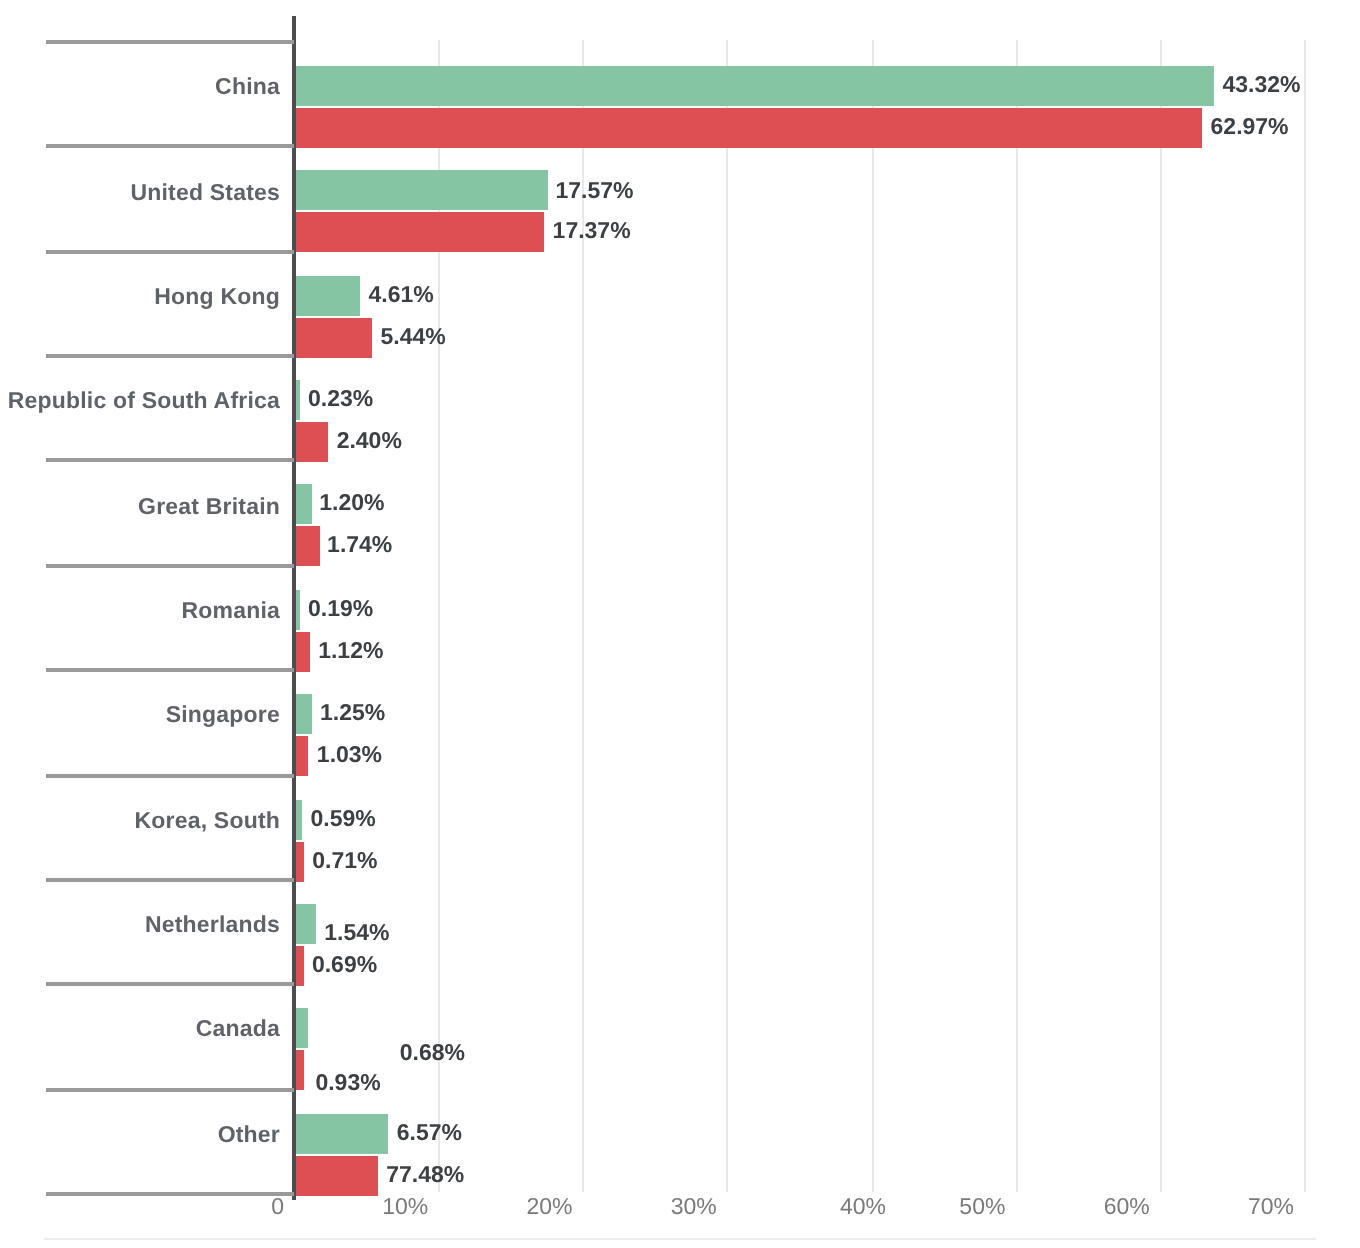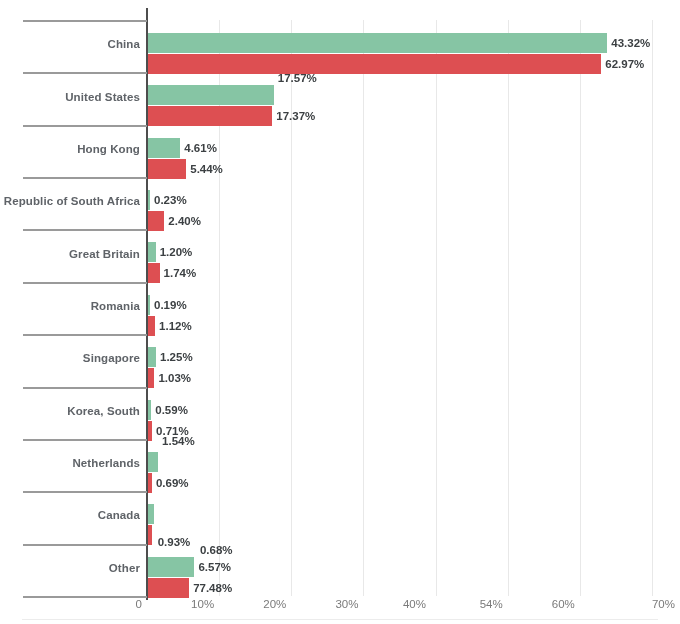--- a/index.html
+++ b/index.html
@@ -122,21 +122,21 @@
         <div class="gridline" style="left: 360.714px;"></div>
         <div class="gridline" style="left: 432.857px;"></div>
         <div class="gridline" style="left: 505px;"></div>
       </div>
     <div id="bars-layer">
         <div class="bar green" title="China 63.80%" style="left: 0px; top: 13px; width: 460.271px;"></div>
         <div class="bar-value" style="left: 460.271px; top: 13px;">43.32%</div>
         <div class="bar red" title="China 62.97%" style="left: 0px; top: 34px; width: 454.284px;"></div>
         <div class="bar-value" style="left: 454.284px; top: 34px;">62.97%</div>
         <div class="bar green" title="United States 17.57%" style="left: 0px; top: 65.36px; width: 126.755px;"></div>
-        <div class="bar-value" style="left: 126.755px; top: 48px;">17.57%</div>
+        <div class="bar-value" style="left: 126.755px; top: 66px;">17.57%</div>
         <div class="bar red" title="United States 17.37%" style="left: 0px; top: 86.36px; width: 125.312px;"></div>
         <div class="bar-value" style="left: 125.312px; top: 86.36px;">17.37%</div>
         <div class="bar green" title="Hong Kong 4.61%" style="left: 0px; top: 117.72px; width: 33.2579px;"></div>
         <div class="bar-value" style="left: 33.2579px; top: 117.72px;">4.61%</div>
         <div class="bar red" title="Hong Kong 5.44%" style="left: 0px; top: 138.72px; width: 39.2457px;"></div>
         <div class="bar-value" style="left: 39.2457px; top: 138.72px; text-align: right;">5.44%</div>
         <div class="bar green" title="Republic of South Africa 0.23%" style="left: 0px; top: 170.08px; width: 3px;"></div>
         <div class="bar-value" style="left: 3px; top: 170.08px;">0.23%</div>
         <div class="bar red" title="Republic of South Africa 2.40%" style="left: 0px; top: 191.08px; width: 17.3143px;"></div>
         <div class="bar-value" style="left: 17.3143px; top: 191.08px;">2.40%</div>
@@ -150,27 +150,27 @@
         <div class="bar-value" style="left: 8.08px; top: 295.8px;">1.12%</div>
         <div class="bar green" title="Singapore 1.25%" style="left: 0px; top: 327.16px; width: 9.01786px;"></div>
         <div class="bar-value" style="left: 9.01786px; top: 327.16px;">1.25%</div>
         <div class="bar red" title="Singapore 1.03%" style="left: 0px; top: 348.16px; width: 7.43071px;"></div>
         <div class="bar-value" style="left: 7.43071px; top: 348.16px;">1.03%</div>
         <div class="bar green" title="Korea, South 0.59%" style="left: 0px; top: 379.52px; width: 4.25643px;"></div>
         <div class="bar-value" style="left: 4.25643px; top: 379.52px;">0.59%</div>
         <div class="bar red" title="Korea, South 0.71%" style="left: 0px; top: 400.52px; width: 5.12214px;"></div>
         <div class="bar-value" style="left: 5.12214px; top: 400.52px;">0.71%</div>
         <div class="bar green" title="Netherlands 1.54%" style="left: 0px; top: 431.88px; width: 11.11px;"></div>
-        <div class="bar-value" style="left: 11.11px; top: 411px;">1.54%</div>
+        <div class="bar-value" style="left: 11.11px; top: 437px;">1.54%</div>
         <div class="bar red" title="Netherlands 0.69%" style="left: 0px; top: 452.88px; width: 4.97786px;"></div>
         <div class="bar-value" style="left: 4.97786px; top: 452.88px;">0.69%</div>
         <div class="bar green" title="Canada 0.93%" style="left: 0px; top: 484.24px; width: 6.70929px;"></div>
         <div class="bar-value" style="left: 6.70929px; top: 484.24px; margin-top: 28px;">0.93%</div>
         <div class="bar red" title="Canada 0.68%" style="left: 0px; top: 505.24px; width: 4.90571px;"></div>
-        <div class="bar-value" style="left: 4.90571px; top: 520px; padding-left: 48px;">0.68%</div>
+        <div class="bar-value" style="left: 4.90571px; top: 497px; padding-left: 48px;">0.68%</div>
         <div class="bar green" title="Other 6.57%" style="left: 0px; top: 536.6px; width: 47.3979px;"></div>
         <div class="bar-value" style="left: 47.3979px; top: 536.6px;">6.57%</div>
         <div class="bar red" title="Other 5.84%" style="left: 0px; top: 557.6px; width: 42.1314px;"></div>
         <div class="bar-value" style="left: 42.1314px; top: 557.6px;">77.48%</div>
       </div>
   </div>
 
   <div class="axis-line-y"></div>
 
   <div id="category-layer">
@@ -197,20 +197,20 @@
       <div class="cat-label" style="top: 457.06px;">Netherlands</div>
       <div class="cat-label" style="top: 509.42px;">Canada</div>
       <div class="cat-label" style="top: 561.78px;">Other</div>
     </div>
 
   <div id="xticks-layer">
       <div class="xtick-label" style="left: 147px;">0</div>
       <div class="xtick-label" style="left: 219.143px;">10%</div>
       <div class="xtick-label" style="left: 291.286px;">20%</div>
       <div class="xtick-label" style="left: 363.429px;">30%</div>
-      <div class="xtick-label" style="left: 431px; text-align: right;">40%</div>
-      <div class="xtick-label" style="left: 507.714px;">54%</div>
+      <div class="xtick-label" style="left: 448px; text-align: right;">40%</div>
+      <div class="xtick-label" style="left: 507.714px;">50%</div>
       <div class="xtick-label" style="left: 579.857px;">60%</div>
-      <div class="xtick-label" style="left: 680px;">70%</div>
+      <div class="xtick-label" style="left: 652px;">70%</div>
     </div>
 
   <div class="bottom-rule"></div>
 </div>
 
 </body></html>

